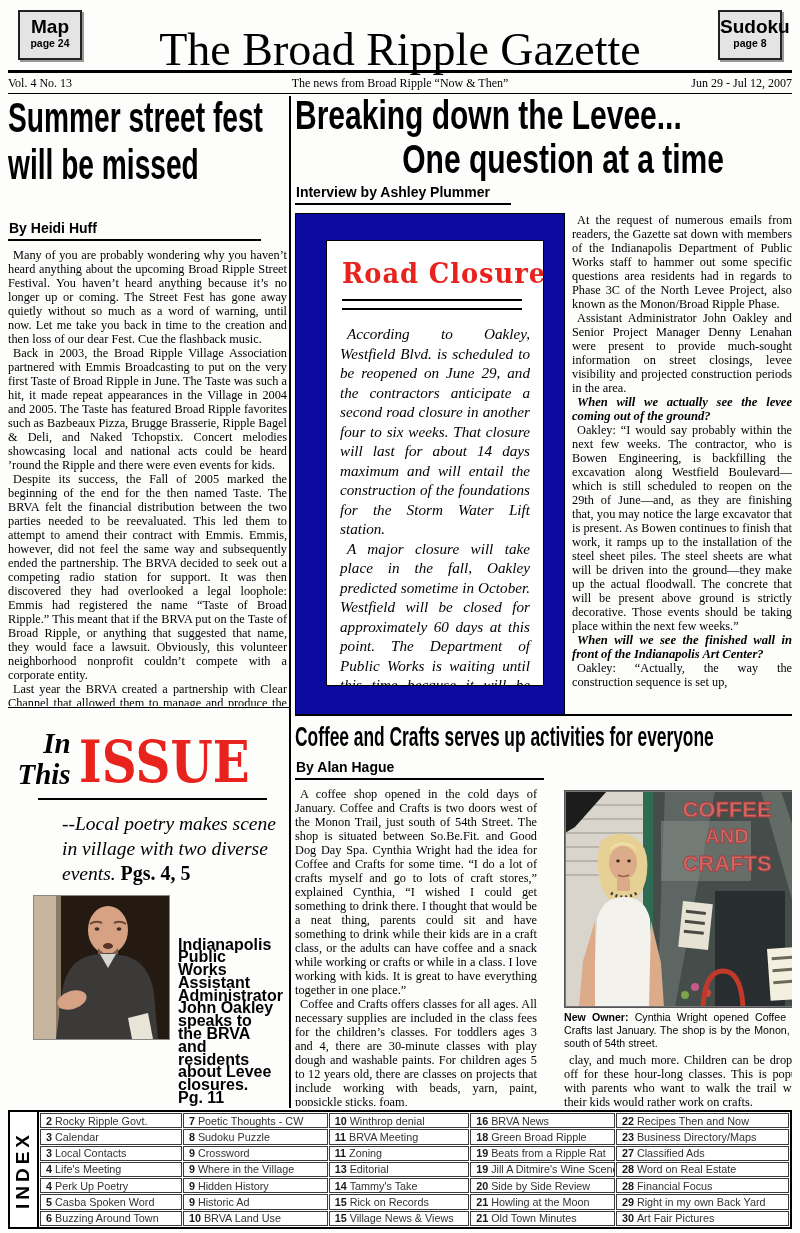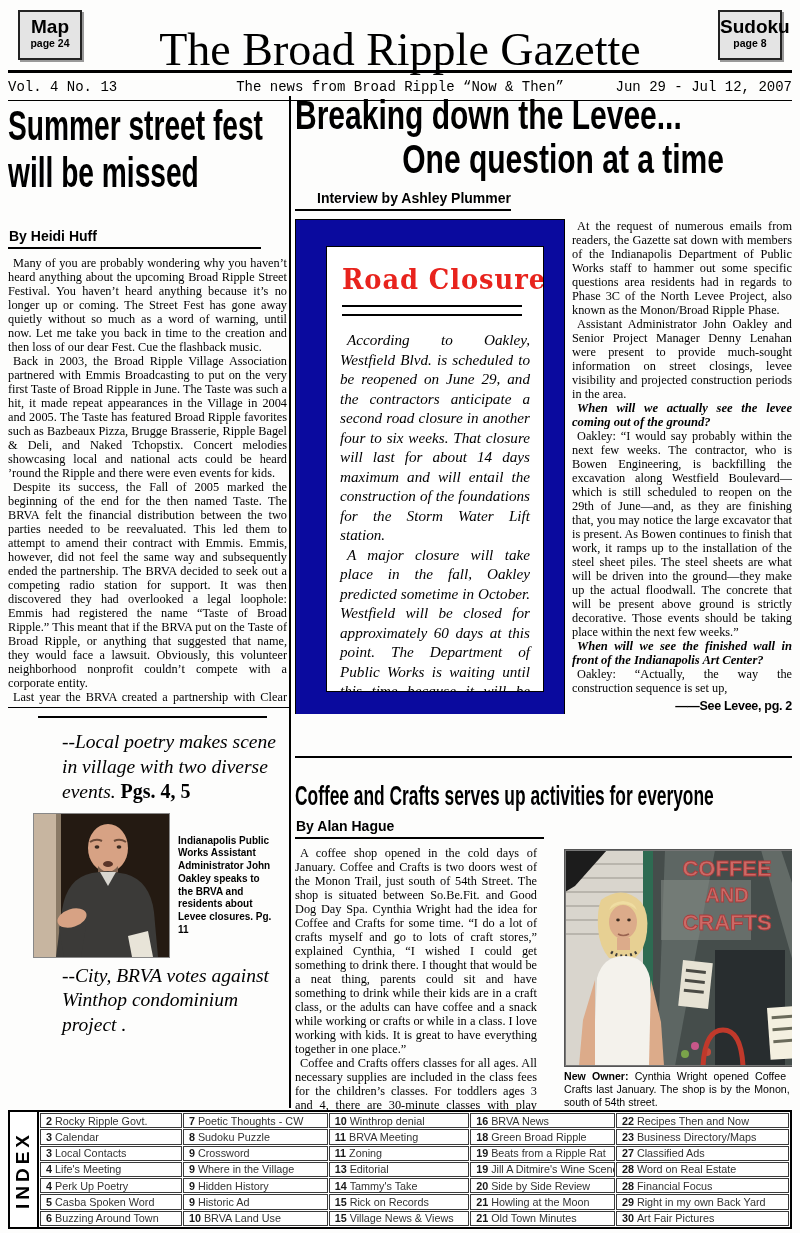--- a/index.html
+++ b/index.html
@@ -15,50 +15,50 @@
     text-align:center; font-family:"Liberation Serif", serif; font-weight:400;
     font-size:46px; line-height:62px; }
   .corner-box { position:absolute; top:6px; width:64px; height:50px;
     background:#e4e4e4; border:2px solid #222; box-shadow:2px 2px 0 #999;
     text-align:center; font-family:"Liberation Sans", sans-serif; box-sizing:border-box; }
   .map-box { left:10px; } .sudoku-box { right:10px; }
   .cb-title { font-size:19px; font-weight:bold; margin-top:5px; line-height:20px; }
   .cb-sub { font-size:10.5px; font-weight:bold; }
 
   
-  .subhead { position:absolute; left:8px; top:70px; width:784px; height:31px;
+  .subhead { position:absolute; left:8px; top:70px; width:784px; height:24px;
     border-top:3px solid #000; border-bottom:1.5px solid #000; box-sizing:border-box;
-    display:flex; align-items:center; font-size:14px;font-family:Liberation Mono, monospace; }
+    display:flex; align-items:center; font-size:12px; }
   .subhead .vol { width:180px; }
   .subhead .tagline { flex:1; text-align:center; }
   .subhead .daterange { width:180px; text-align:right; }
 
   .vdivider { position:absolute; left:289px; top:96px; width:1.5px; height:1012px; background:#000; }
 
   
   .cond { display:inline-block; white-space:nowrap; font-family:"Liberation Sans", sans-serif; font-weight:bold; }
   .byline { font-family:"Liberation Sans", sans-serif; font-weight:bold; font-size:14px;
     border-bottom:2px solid #000; padding:0 0 3px 1px; margin:0 0 7px 0; }
   .body { font-size:12.3px; line-height:14px; text-align:justify; margin:0; text-indent:5px; }
   .cont { font-family:"Liberation Sans", sans-serif; font-weight:bold; font-size:12.5px; letter-spacing:-0.3px; white-space:nowrap; }
   .question { font-weight:bold; font-style:italic; font-size:12.6px; line-height:14px; text-align:justify; margin:0; text-indent:5px; }
 
   
   .col-left { position:absolute; left:8px; top:94px; width:279px; height:612px; overflow:hidden; }
-  .hl-left { margin:8px 0 30px 0; height:96px; }
+  .hl-left { margin:0 0 30px 0; height:96px; }
   .hl-left .cond { font-size:42px; line-height:47px; transform:scaleX(0.67); transform-origin:0 50%; }
   .byline-heidi { width:252px; }
 
   
   .col-right { position:absolute; left:295px; top:94px; width:497px; height:620px; overflow:hidden; }
   .hl-lv1 { height:44px; }
   .hl-lv1 .cond { font-size:40px; line-height:42px; transform:scaleX(0.75); transform-origin:0 50%; }
   .hl-lv2 { height:44px; text-align:left; }
   .hl-lv2 .cond { font-size:40px; line-height:42px; transform:scaleX(0.75); transform-origin:100% 50%; }
-  .byline-ashley { width:215px; margin-top:8px;text-align:right; }
+  .byline-ashley { width:215px; margin-top:2px; }
   .levee-flex { display:flex; gap:7px; margin-top:8px; }
   .levee-box { width:270px; height:506px; background:#0a0a9e; border:1px solid #000;
     box-sizing:border-box; padding:26px 20px 32px 30px; flex:none; }
   .levee-inner { background:#fff; border:1px solid #000; height:100%; box-sizing:border-box; padding:14px 13px; overflow:hidden; }
   .rc-title { font-family:"DejaVu Serif", serif; font-weight:bold; color:#e8231d;
     font-size:28px; line-height:34px; letter-spacing:1px; white-space:nowrap;
     transform:scaleX(0.92); transform-origin:0 50%; margin:2px 0 8px 2px; }
   .rc-rule { height:7px; border-top:2px solid #000; border-bottom:2px solid #000; margin:0 8px 14px 2px; }
   .rc-text { font-style:italic; font-size:15.2px; line-height:19.5px; text-align:justify; margin:0; text-indent:7px; }
   .levee-text { width:220px; }
@@ -71,25 +71,25 @@
   .inthis { font-style:italic; font-weight:bold; font-size:29px; line-height:31px; text-align:right; }
   .issue-word { font-family:"DejaVu Serif", serif; font-weight:bold; color:#e8231d;
     font-size:57px; line-height:57px; transform:scaleX(0.85); transform-origin:0 100%;
     display:inline-block; white-space:nowrap; }
   .issue-rule { border-top:2.5px solid #000; margin:8px 22px 12px 30px; }
   .issue-item { font-style:italic; font-size:19.5px; line-height:24.5px; margin:2px 12px 6px 54px; }
   .issue-pages { font-style:normal; font-weight:bold; font-size:20px; }
   .issue-photo-row { display:flex; gap:8px; margin:8px 0 6px 25px; }
   .oakley-frame { width:135px; height:143px; border:1px solid #888; flex:none; }
   .oakley-caption { width:98px; font-family:"Liberation Sans", sans-serif; font-weight:bold;
-    font-size:10px; line-height:12.8px; margin-top:22px; }
-
-  
-  .coffee { position:absolute; left:295px; top:756px; width:497px; height:392px;
-    border-top:2px solid #000; box-sizing:border-box; padding-top:22px; overflow:hidden; }
+    font-size:16px; line-height:12.8px; margin-top:44px; }
+
+  
+  .coffee { position:absolute; left:295px; top:714px; width:497px; height:392px;
+    border-top:2px solid #000; box-sizing:border-box; padding-top:5px; overflow:hidden; }
   .hl-coffee { height:34px; margin-bottom:4px; }
   .hl-coffee .cond { font-size:28px; line-height:32px; transform:scaleX(0.62); transform-origin:0 50%; }
   .byline-alan { width:248px; }
   .coffee-flex { display:flex; gap:27px; }
   .coffee-text { width:242px; flex:none; }
   .coffee-right { width:246px; flex:none; margin-top:3px; }
   .coffee-frame { width:246px; height:216px; border:1px solid #555; display:block; }
   .photo-caption { font-family:"Liberation Sans", sans-serif; font-size:10.6px; line-height:13px;
     text-align:justify; margin:3px 0 3px 0; }
   .photo-caption b { font-weight:bold; }
@@ -154,26 +154,29 @@
           <p class="rc-text">A major closure will take place in the fall, Oakley predicted sometime in October. Westfield will be closed for approximately 60 days at this point. The Department of Public Works is waiting until this time because it will be passed the peak flow period for the canal and river.</p>
         </div>
       </div>
       <div class="levee-text">
         <p class="body">At the request of numerous emails from readers, the Gazette sat down with members of the Indianapolis Department of Public Works staff to hammer out some specific questions area residents had in regards to Phase 3C of the North Levee Project, also known as the Monon/Broad Ripple Phase.</p>
         <p class="body">Assistant Administrator John Oakley and Senior Project Manager Denny Lenahan were present to provide much-sought information on street closings, levee visibility and projected construction periods in the area.</p>
         <p class="question">When will we actually see the levee coming out of the ground?</p>
         <p class="body">Oakley: “I would say probably within the next few weeks. The contractor, who is Bowen Engineering, is backfilling the excavation along Westfield Boulevard—which is still scheduled to reopen on the 29th of June—and, as they are finishing that, you may notice the large excavator that is present. As Bowen continues to finish that work, it ramps up to the installation of the steel sheet piles. The steel sheets are what will be driven into the ground—they make up the actual floodwall. The concrete that will be present above ground is strictly decorative. Those events should be taking place within the next few weeks.”</p>
         <p class="question">When will we see the finished wall in front of the Indianapolis Art Center?</p>
         <p class="body">Oakley: “Actually, the way the construction sequence is set up,</p>
-        <div class="cont-right"><span class="cont">——See Levee, pg. 2</span></div>
       </div>
     </div>
   </section>
 
   <section class="issue">
+    <div class="issue-head">
+      <div class="inthis"><span>In</span><br><span>This</span></div>
+      <div class="issue-word">ISSUE</div>
+    </div>
     <div class="issue-rule"></div>
     <p class="issue-item"><span>--Local poetry makes scene in village with two diverse events. </span><span class="issue-pages">Pgs. 4, 5</span></p>
     <div class="issue-photo-row">
       <svg class="oakley-frame" viewBox="0 0 135 143" xmlns="http://www.w3.org/2000/svg" role="img">
         <rect x="0" y="0" width="135" height="143" fill="#241a12"></rect>
         <rect x="0" y="0" width="24" height="143" fill="#c7b5a0"></rect>
         <rect x="22" y="0" width="5" height="143" fill="#8a7a66"></rect>
         <ellipse cx="74" cy="34" rx="20" ry="24" fill="#d7a284"></ellipse>
         <path d="M56 28 Q62 24 68 27" stroke="#6b4a38" stroke-width="2" fill="none"></path>
         <path d="M80 27 Q86 24 92 28" stroke="#6b4a38" stroke-width="2" fill="none"></path>

